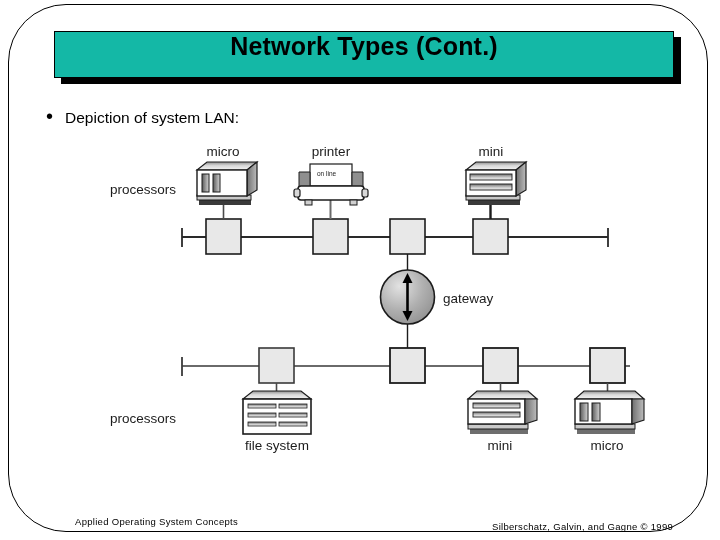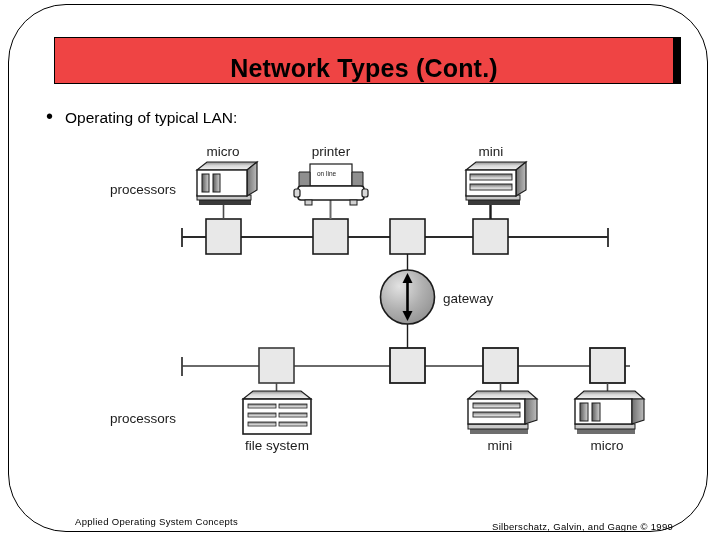--- a/index.html
+++ b/index.html
@@ -35,28 +35,28 @@
     position: absolute;
     left: 61px;
     top: 37px;
     width: 620px;
     height: 47px;
     background: #000000;
   }
   .title-box {
     position: absolute;
     left: 54px;
-    top: 37px;
+    top: 31px;
     width: 620px;
     height: 47px;
-    background: #ef4444;
+    background: #14b8a6;
     border: 1.6px solid #000000;
     box-sizing: border-box;
     display: flex;
-    align-items: flex-end;
+    align-items: flex-start;
     justify-content: center;
   }
   .title-text {
     font-size: 25px;
     font-weight: bold;
     letter-spacing: 0.2px;
     white-space: nowrap;
   }
 
   
@@ -123,21 +123,21 @@
 
 <div class="slide-frame"></div>
 
 <div class="title-shadow"></div>
 <div class="title-box">
   <span class="title-text">Network Types (Cont.)</span>
 </div>
 
 <div class="bullet-row">
   <span class="bullet-dot">•</span>
-  <span class="bullet-text">Operating of typical LAN:</span>
+  <span class="bullet-text">Depiction of system LAN:</span>
 </div>
 
 <div class="diagram">
 <svg width="720" height="540" viewBox="0 0 720 540" xmlns="http://www.w3.org/2000/svg">
   <defs>
     <linearGradient id="gTop" x1="0" y1="0" x2="0" y2="1">
       <stop offset="0%" stop-color="#8f8f8f"></stop>
       <stop offset="45%" stop-color="#d8d8d8"></stop>
       <stop offset="100%" stop-color="#f4f4f4"></stop>
     </linearGradient>

